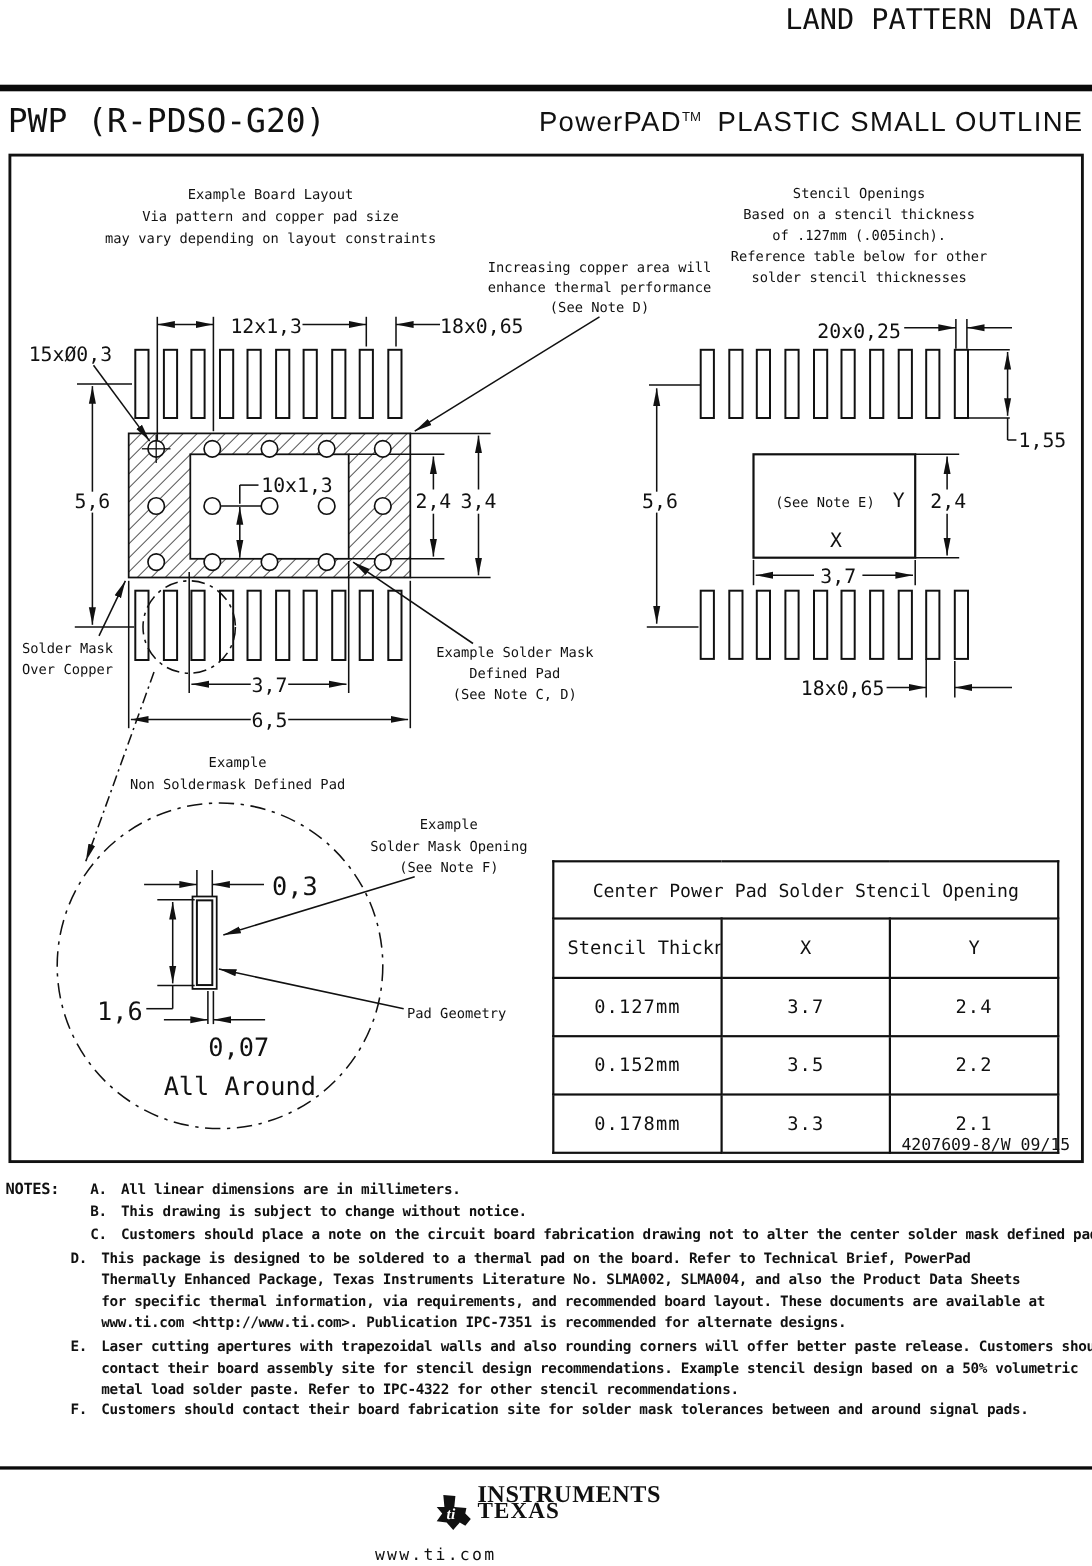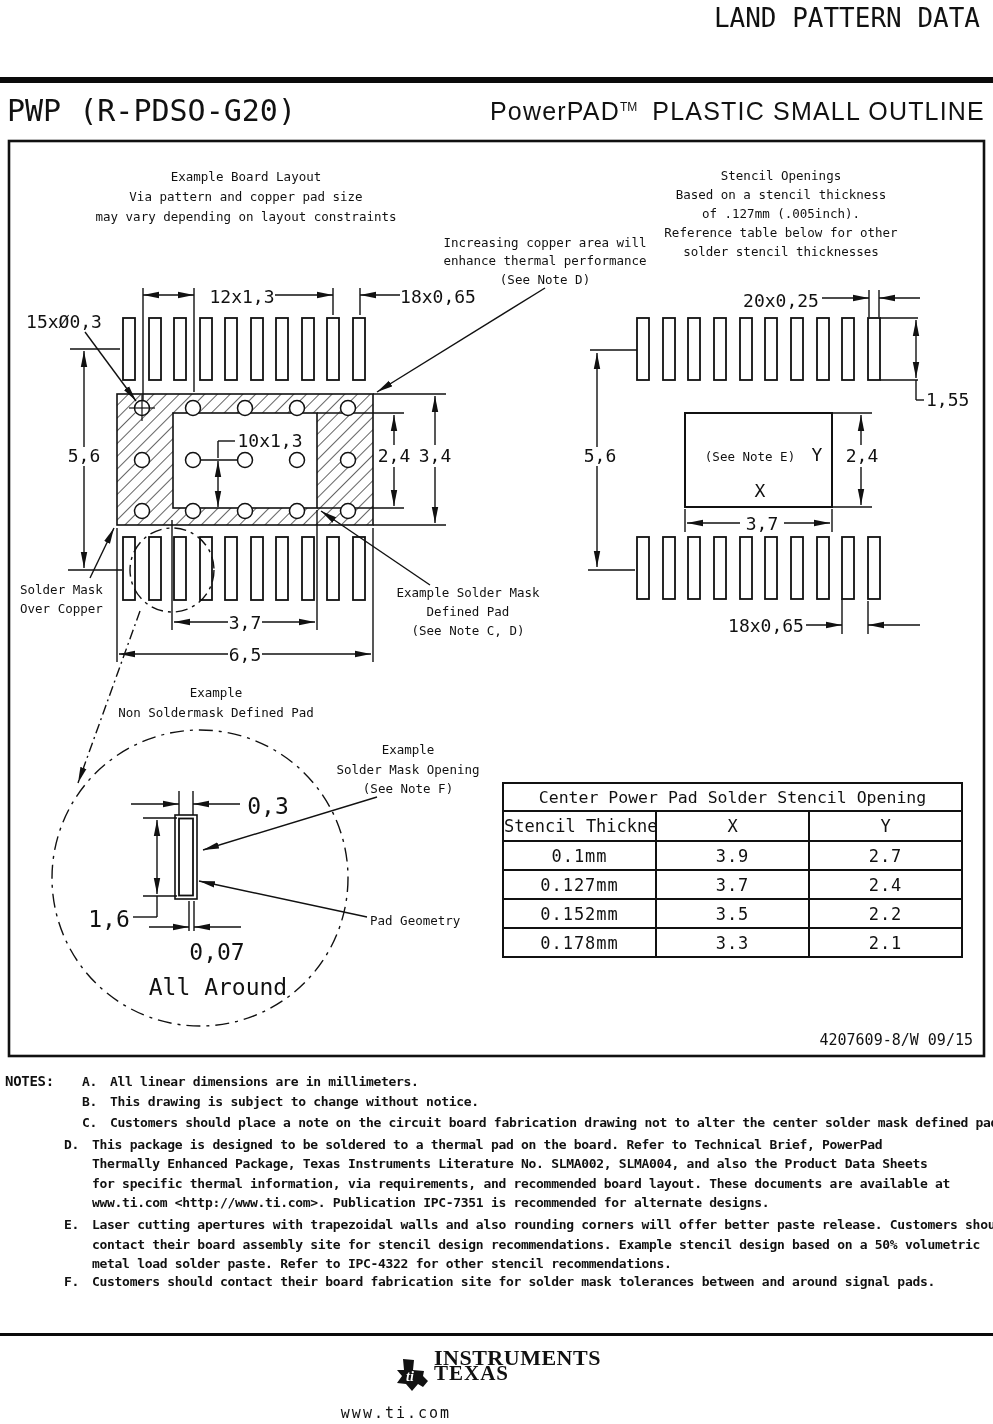--- a/index.html
+++ b/index.html
@@ -14,21 +14,21 @@
   .title-right { top:97px; right:8px; font-size:25px; font-family:"Liberation Sans", sans-serif; letter-spacing:1.2px; white-space:nowrap; }
   .title-right sup { font-size:12px; letter-spacing:0; }
   .dwg { left:0; top:0; width:993px; height:1424px; }
   .dwg text { fill:#111; font-family:"DejaVu Sans Mono", monospace; }
   .t-cap  { font-size:12.5px; }
   .t-dim  { font-size:18px; }
   .t-dimL { font-size:23px; }
   .doc-number { top:1031px; left:600px; width:373px; text-align:right; font-size:15px; white-space:nowrap; }
 
   table.spec { position:absolute; left:502px; top:782px; width:461px; border-collapse:collapse; table-layout:fixed; background:#fff; }
-  table.spec td { border:2px solid #111; text-align:center; padding:0; font-size:17px; white-space:nowrap; overflow:hidden; }
+  table.spec td { border:2px solid #111; text-align:center; padding:12px; font-size:17px; white-space:nowrap; overflow:hidden; }
   table.spec td.ttl { height:26px; font-size:16.5px; }
   table.spec td.hdr { height:28px; }
   table.spec td.val { height:27px; letter-spacing:1px; }
 
   .note-line { position:absolute; font-size:13px; letter-spacing:-0.3px; white-space:nowrap;font-weight:bold; }
   .bottom-rule { top:1333px; left:0; width:993px; height:3px; background:#0a0a0a; }
   .brand-texas { top:1361px; left:434px; font-family:"Liberation Serif", serif; font-weight:bold; font-size:21px; letter-spacing:1px; }
   .brand-instr { top:1345px; left:434px; font-family:"Liberation Serif", serif; font-weight:bold; font-size:22px; letter-spacing:0.5px; }
   .footer-url { top:1404px; left:0; width:792px; text-align:center; font-size:15px; letter-spacing:2px; }
 </style>
@@ -303,25 +303,20 @@
 
 <table class="spec">
   <tbody>
       <tr>
         <td class="ttl" colspan="3">Center Power Pad Solder Stencil Opening</td>
       </tr>
   <tr>
     <td class="hdr" style="width:235px">Stencil Thickness</td>
     <td class="hdr" style="width:120px">X</td>
     <td class="hdr" style="width:106px">Y</td>
-  </tr>
-  <tr>
-    <td class="val">0.1mm</td>
-    <td class="val">3.9</td>
-    <td class="val">2.7</td>
   </tr>
   <tr>
     <td class="val">0.127mm</td>
     <td class="val">3.7</td>
     <td class="val">2.4</td>
   </tr>
   <tr>
     <td class="val">0.152mm</td>
     <td class="val">3.5</td>
     <td class="val">2.2</td>

